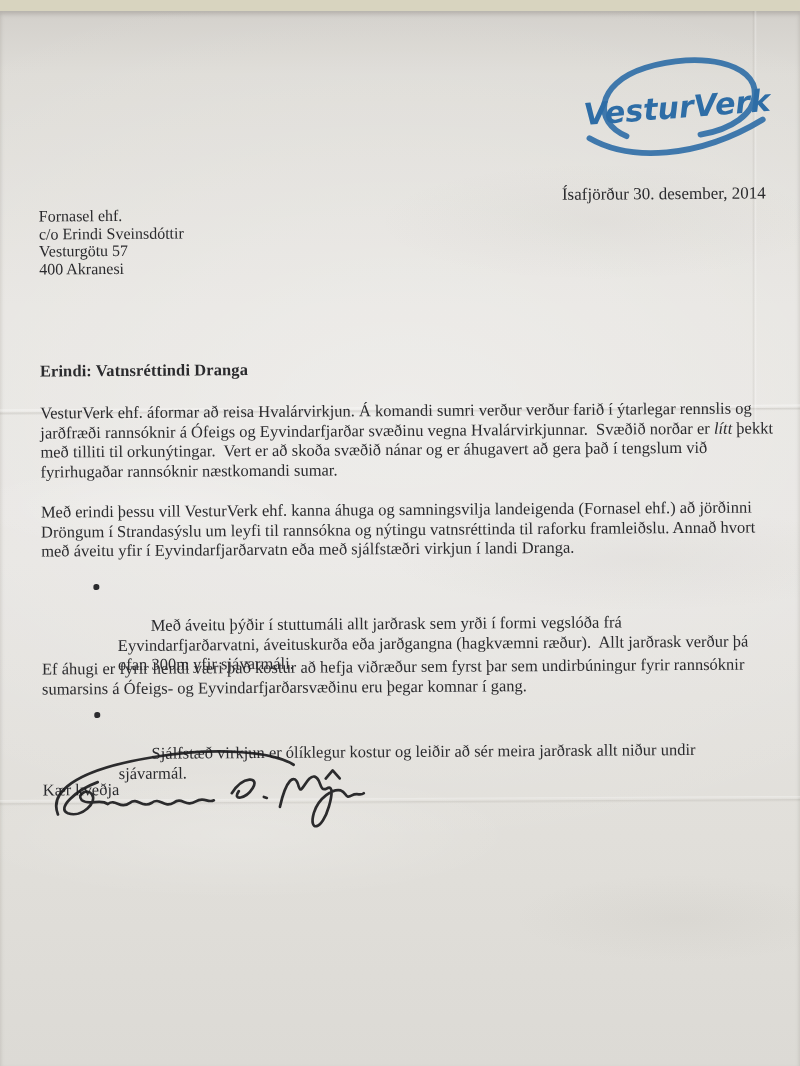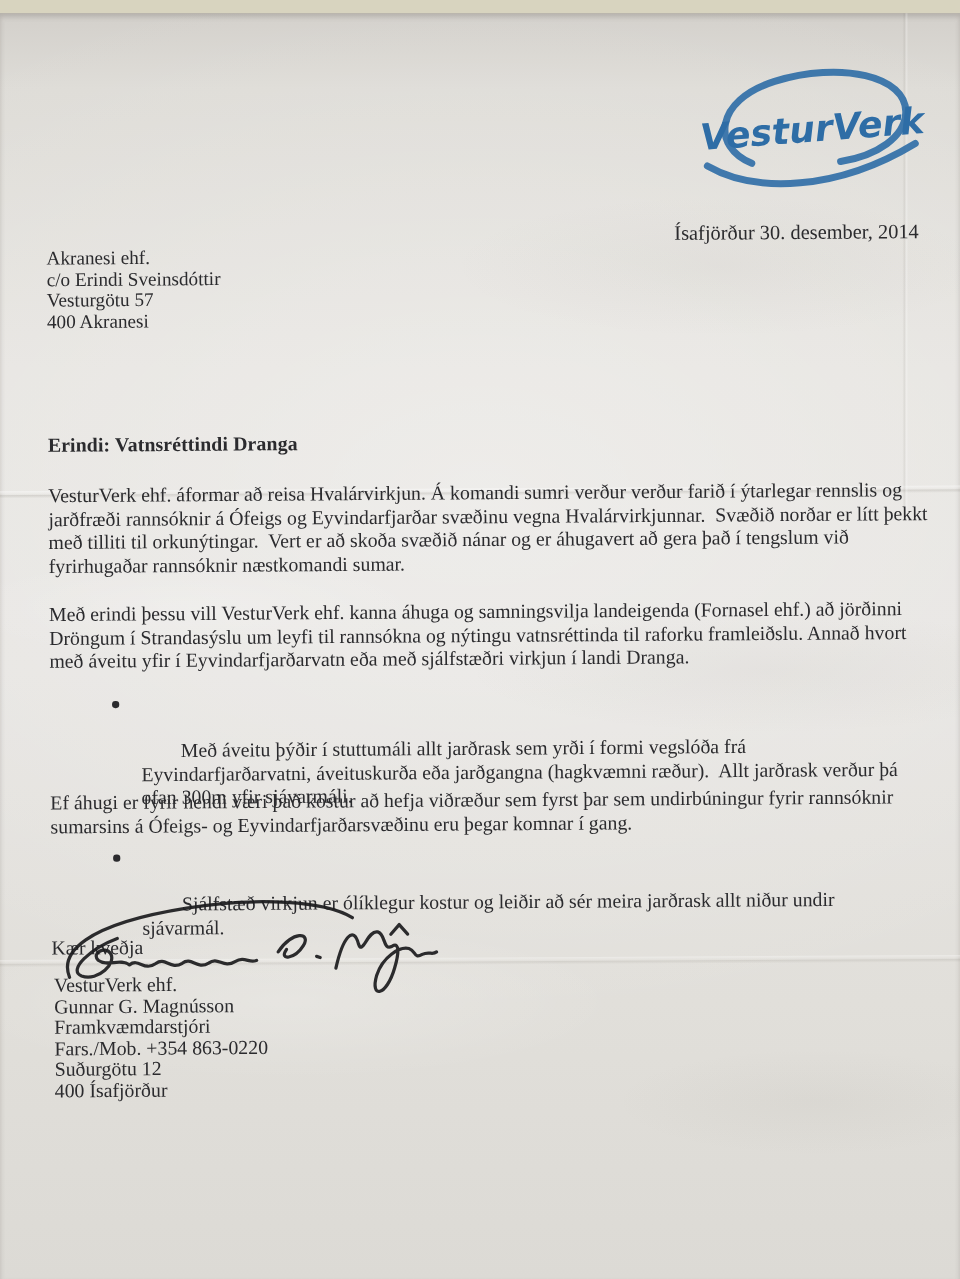--- a/index.html
+++ b/index.html
@@ -67,21 +67,21 @@
     position: absolute; left: 41px; top: 359px;
     font-weight: bold; font-size: 16.5px; letter-spacing: 0.1px;
   }
   .para {
     position: absolute; left: 41px; width: 733px;
     line-height: 19.6px; white-space: pre-wrap;
   }
   .para-1 { top: 401px; }
   .para-2 { top: 500px; }
   .para-3 { top: 657px; }
-  .italic { }
+  .italic { font-style: italic; }
   .bullets {
     position: absolute; left: 41px; top: 575px; width: 710px;
     list-style: none; margin: 0; padding: 0;
   }
   .bullets li {
     position: relative;
     margin: 0 0 10.5px 52px; padding-left: 24px;
     line-height: 19.6px; white-space: pre-wrap;
   }
   .dot {
@@ -113,21 +113,21 @@
       <g stroke="#2e6da6" fill="none" stroke-linecap="round">
         <path d="M52,88 C18,74 20,34 72,18 C128,1 186,14 184,46 C183,66 160,82 128,87" stroke-width="6" opacity="0.9"></path>
         <path d="M14,90 C55,114 125,112 192,72" stroke-width="6" opacity="0.9"></path>
       </g>
       <text x="8" y="70" transform="rotate(-4 100 60)" font-family="DejaVu Sans, sans-serif" font-style="italic" font-weight="bold" font-size="31" fill="#2e6da6">VesturVerk</text>
     </svg>
 
     <div class="dateline">Ísafjörður 30. desember, 2014</div>
 
     <div class="recipient">
-      <div>Akranesi ehf.</div>
+      <div>Fornasel ehf.</div>
       <div>c/o Erindi Sveinsdóttir</div>
       <div>Vesturgötu 57</div>
       <div>400 Akranesi</div>
     </div>
 
     <div class="subject">Erindi: Vatnsréttindi Dranga</div>
 
     <div class="para para-1"><span>VesturVerk ehf. áformar að reisa Hvalárvirkjun. Á komandi sumri verður verður farið í ýtarlegar rennslis og jarðfræði rannsóknir á Ófeigs og Eyvindarfjarðar svæðinu vegna Hvalárvirkjunnar.  Svæðið norðar er </span><span class="italic">lítt</span><span> þekkt með tilliti til orkunýtingar.  Vert er að skoða svæðið nánar og er áhugavert að gera það í tengslum við fyrirhugaðar rannsóknir næstkomandi sumar.</span></div>
 
     <div class="para para-2">Með erindi þessu vill VesturVerk ehf. kanna áhuga og samningsvilja landeigenda (Fornasel ehf.) að jörðinni Dröngum í Strandasýslu um leyfi til rannsókna og nýtingu vatnsréttinda til raforku framleiðslu. Annað hvort með áveitu yfir í Eyvindarfjarðarvatn eða með sjálfstæðri virkjun í landi Dranga.</div>
@@ -151,23 +151,15 @@
       <g stroke="#1c1c1e" stroke-width="2.7" fill="none" stroke-linecap="round" stroke-linejoin="round" opacity="0.92">
         <path d="M22,72 C14,52 34,28 120,15 C180,6 236,10 258,24"></path>
         <path d="M62,40 C40,48 20,66 32,71 C46,76 62,60 56,52 C52,46 40,52 46,58 C54,64 64,56 72,62 C80,56 84,68 94,61 C102,55 106,67 116,61 C124,55 128,67 138,61 C146,55 150,66 160,60 C168,55 172,62 178,59"></path>
         <path d="M196,52 C208,34 224,36 217,47 C210,58 196,60 203,50"></path>
         <path d="M228,56 l3,1"></path>
         <path d="M244,66 C250,40 259,30 263,46 C266,56 271,34 279,36 C286,38 283,52 291,48 C298,44 296,56 293,66 C286,90 272,92 278,72 C283,57 297,48 305,50 C311,52 309,59 316,55 C322,52 324,56 328,53"></path>
         <path d="M290,38 l7,-8 l7,8"></path>
       </g>
     </svg>
 
-    <div class="closing-block">
-      <div>VesturVerk ehf.</div>
-      <div>Gunnar G. Magnússon</div>
-      <div>Framkvæmdarstjóri</div>
-      <div>Fars./Mob. +354 863-0220</div>
-      <div>Suðurgötu 12</div>
-      <div>400 Ísafjörður</div>
-    </div>
 
   </div>
 </div>
 
 </body></html>

